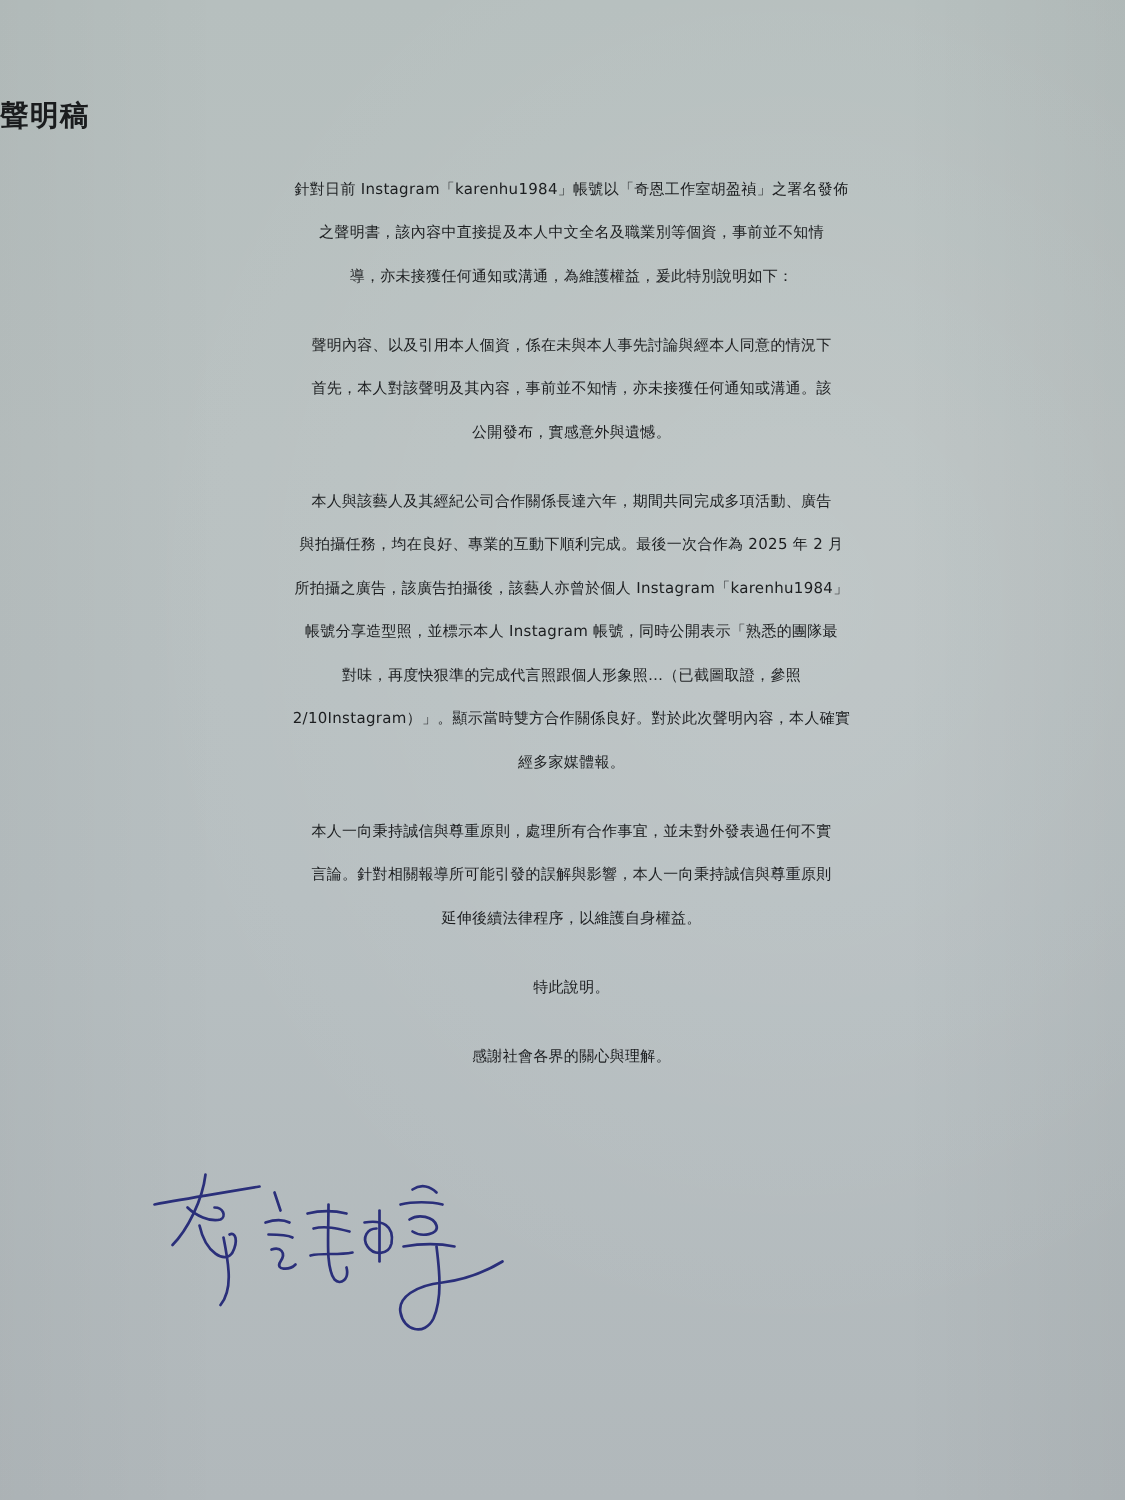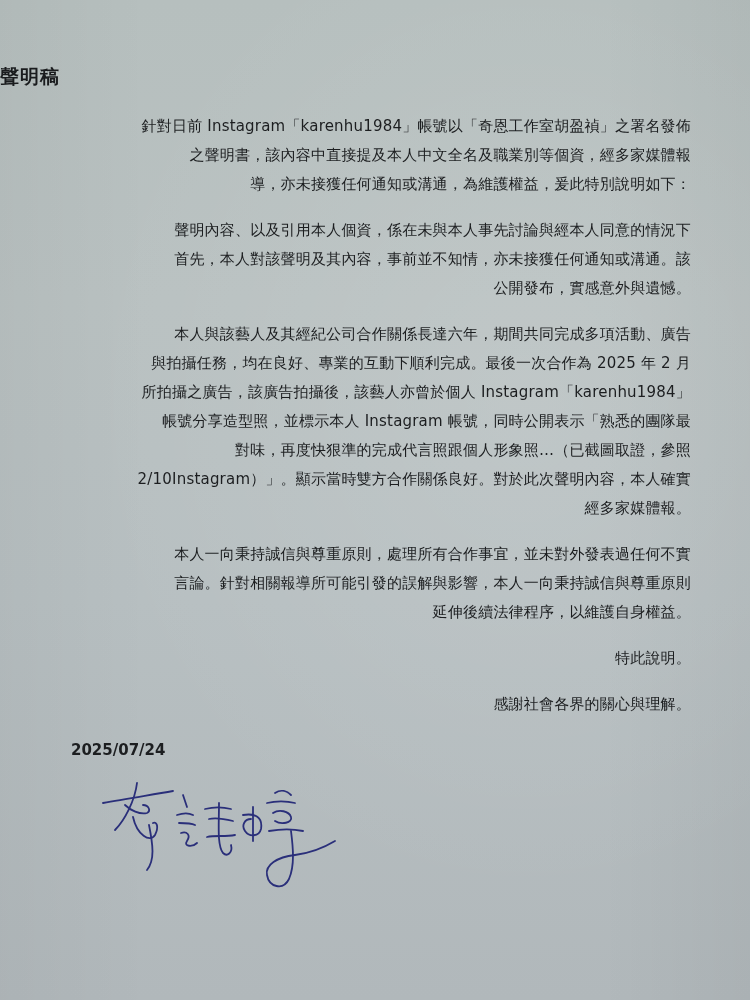--- a/index.html
+++ b/index.html
@@ -33,25 +33,25 @@
       letter-spacing: 1px;
       color: #1a1c1e;
     }
     .body {
       position: absolute;
       left: 71px;
       top: 112px;
       width: 620px;
     }
     .para {
-      font-size: 15px;
+      font-size: 10px;
       line-height: 29px;
       margin: 0 0 17px 0;
       color: #1c1e20;
-      text-align: right;
+      text-align: center;
       letter-spacing: 0.2px;
     }
     .para .line {
       display: block;
       white-space: nowrap;
     }
     .date {
       font-size: 15px;
       font-weight: bold;
       line-height: 29px;
@@ -70,21 +70,21 @@
 <body>
 
 <div class="paper">
 
   <div class="title">聲明稿</div>
 
   <div class="body">
 
     <p class="para">
       <span class="line">針對日前 Instagram「karenhu1984」帳號以「奇恩工作室胡盈禎」之署名發佈</span>
-      <span class="line">之聲明書，該內容中直接提及本人中文全名及職業別等個資，經多家媒體報</span>
+      <span class="line">之聲明書，該內容中直接提及本人中文全名及職業別等個資，事前並不知情</span>
       <span class="line">導，亦未接獲任何通知或溝通，為維護權益，爰此特別說明如下：</span>
     </p>
 
     <p class="para">
       <span class="line">聲明內容、以及引用本人個資，係在未與本人事先討論與經本人同意的情況下</span>
       <span class="line">首先，本人對該聲明及其內容，事前並不知情，亦未接獲任何通知或溝通。該</span>
       <span class="line">公開發布，實感意外與遺憾。</span>
     </p>
 
     <p class="para">
@@ -104,21 +104,20 @@
     </p>
 
     <p class="para">
       <span class="line">特此說明。</span>
     </p>
 
     <p class="para">
       <span class="line">感謝社會各界的關心與理解。</span>
     </p>
 
-    <div class="date">2025/07/24</div>
   </div>
 
   <div class="signature">
     <svg width="250" height="120" viewBox="0 0 250 120" xmlns="http://www.w3.org/2000/svg">
       <g fill="none" stroke="#2a2f7a" stroke-width="1.8" stroke-linecap="round" stroke-linejoin="round">
 
         <path d="M8 28 C30 24, 55 20, 78 16"></path>
         <path d="M42 8 C40 25, 30 45, 20 55"></path>
         <path d="M30 30 C35 35, 45 40, 52 38 C56 36, 54 30, 48 30"></path>
         <path d="M38 42 C42 60, 55 68, 60 60 C64 52, 62 46, 58 48"></path>

